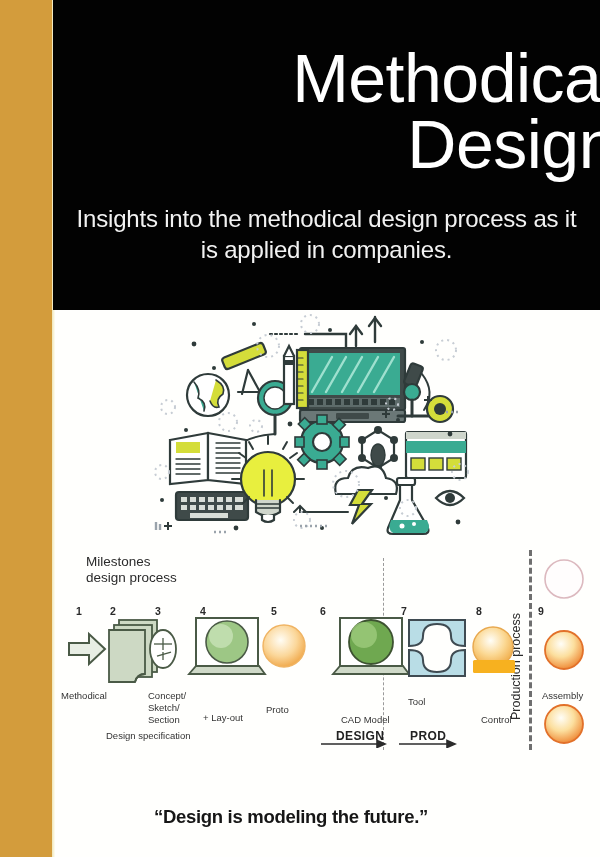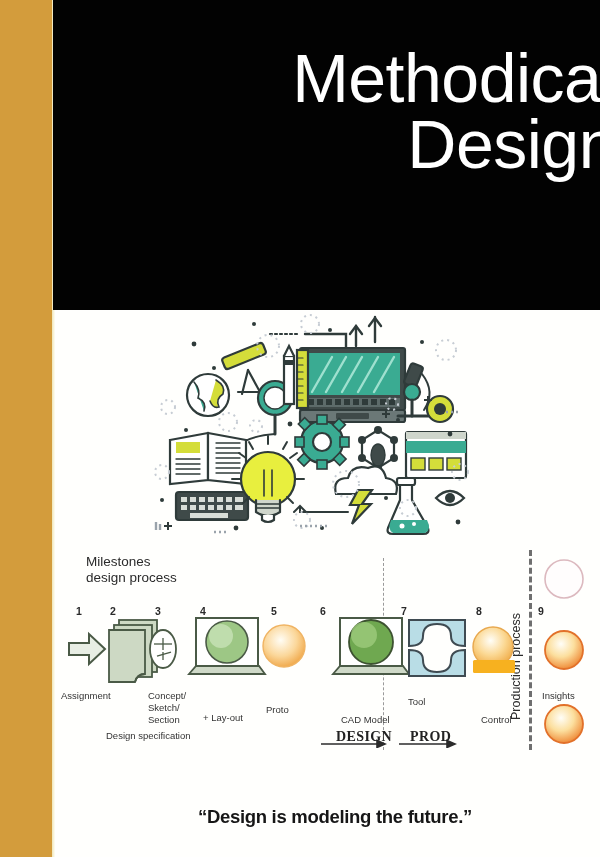--- a/index.html
+++ b/index.html
@@ -26,40 +26,41 @@
   
   .diagram{position:absolute;left:53px;top:548px;width:547px;height:215px;padding-left:36px;}
   .dgm-title{position:absolute;left:33px;top:6px;font-size:13.5px;color:#2b2b2b;line-height:1.22;
     font-weight:400;}
   .num{position:absolute;font-size:10.5px;font-weight:700;color:#2a2a2a;top:57px;}
   .cap{position:absolute;font-size:9.5px;color:#333;line-height:1.28;}
   .vdash{position:absolute;top:0px;width:0;height:192px;border-left:1.4px dashed #9a9a9a;}
   .vdash2{position:absolute;top:0px;width:0;height:200px;border-left:3px dashed #6f6f6f;}
   .prod-label{position:absolute;font-size:12.5px;color:#2b2b2b;
     transform:rotate(-90deg);transform-origin:left bottom;white-space:nowrap;}
-  .flow{position:absolute;font-size:14px;font-weight:700;color:#222;letter-spacing:0.4px;font-family:Liberation Serif, serif;}
+  .flow{position:absolute;font-size:12px;font-weight:700;color:#222;letter-spacing:0.4px;}
 
   
   .author{position:absolute;left:53px;top:768px;width:547px;text-align:center;
     font-size:20px;font-weight:700;letter-spacing:4.6px;color:#1a1a1a;}
   .quote{position:absolute;left:53px;top:806px;width:476px;text-align:center;
-    font-size:18.5px;font-weight:600;color:#161616;letter-spacing:-0.3px;padding-left:44px;}
+    font-size:18.5px;font-weight:600;color:#161616;letter-spacing:-0.3px;}
 </style>
 </head>
 <body>
 
 <div class="cover">
 
   <div class="spine"></div>
   <div class="spine-edge"></div>
 
   <div class="header">
     <div class="title">
       <span>Methodical Design</span>
     </div>
+    <div class="subtitle">Insights into the methodical design process as it is applied in companies.</div>
   </div>
 
   <div class="illu-wrap">
     <svg viewBox="0 0 320 230" width="320" height="230">
       <g fill="none" stroke="#2f3b3a" stroke-width="2.2" stroke-linecap="round">
 
         <g stroke-width="2.4">
           <path d="M225 5 L225 30"></path>
             <path d="M219 14 L225 6 L231 14"></path>
           <path d="M206 14 L206 34"></path>
@@ -422,30 +423,30 @@
       </g>
 
       <g stroke="#2b2b2b" stroke-width="1.6" fill="#2b2b2b">
         <path d="M268 196 L328 196" fill="none"></path>
         <path d="M324 192.5 L332 196 L324 199.5 Z"></path>
         <path d="M346 196 L398 196" fill="none"></path>
         <path d="M394 192.5 L402 196 L394 199.5 Z"></path>
       </g>
     </svg>
 
-    <div class="cap" style="left:8px;top:142px">Assignment</div>
+    <div class="cap" style="left:8px;top:142px">Methodical</div>
     <div class="cap" style="left:95px;top:142px;width:46px;white-space:pre-line">Concept/
 Sketch/
 Section</div>
     <div class="cap" style="left:150px;top:164px">+ Lay-out</div>
     <div class="cap" style="left:213px;top:156px">Proto</div>
     <div class="cap" style="left:288px;top:166px">CAD Model</div>
     <div class="cap" style="left:355px;top:148px">Tool</div>
     <div class="cap" style="left:428px;top:166px">Control</div>
-    <div class="cap" style="left:489px;top:142px">Insights</div>
+    <div class="cap" style="left:489px;top:142px">Assembly</div>
     <div class="cap" style="left:53px;top:182px">Design specification</div>
 
     <div class="flow" style="left:283px;top:181px">DESIGN</div>
     <div class="flow" style="left:357px;top:181px">PROD</div>
   </div>
 
   <div class="quote">“Design is modeling the future.”</div>
 
 </div>
 

